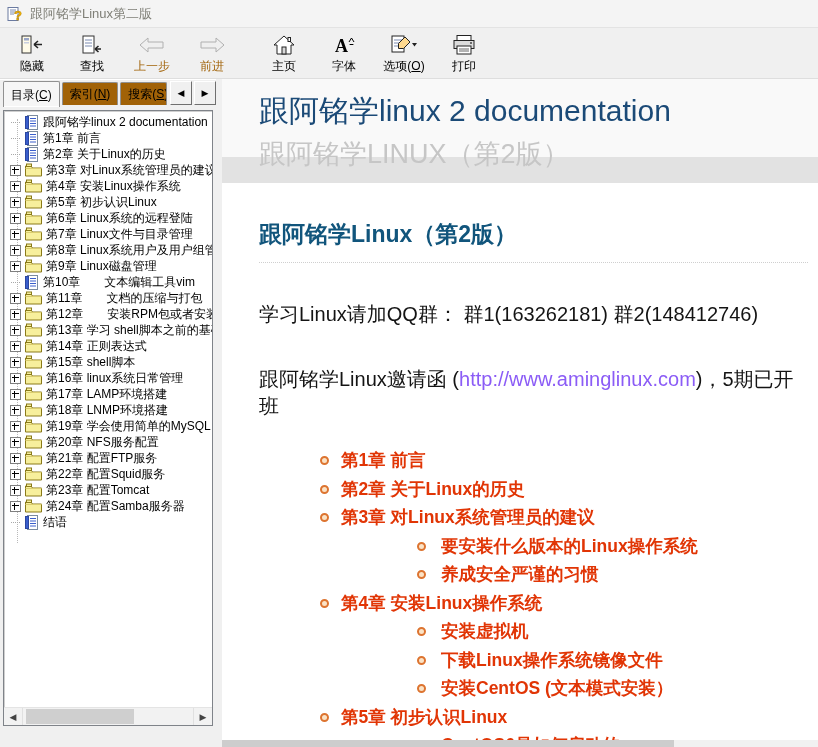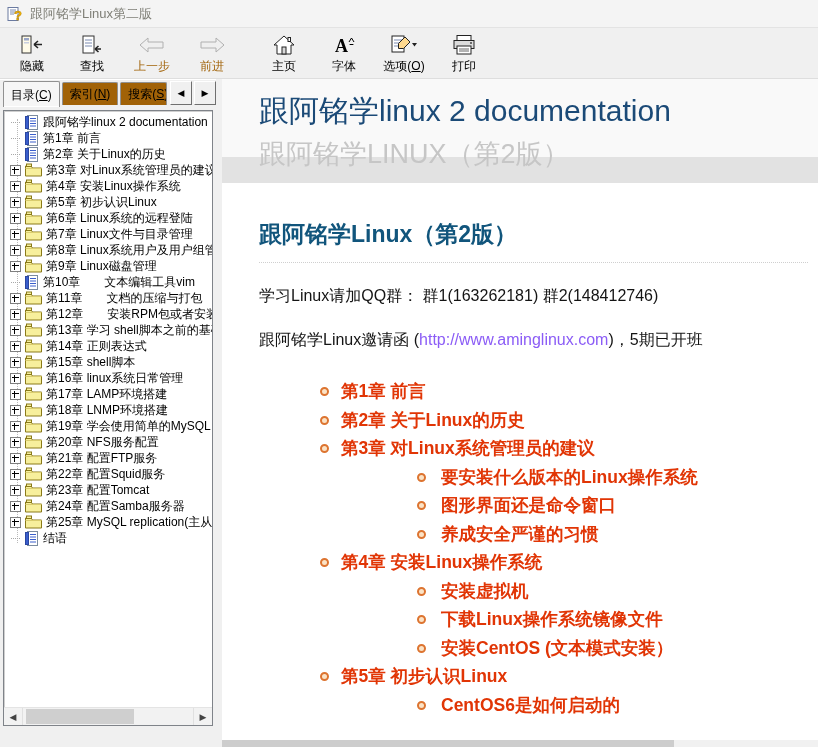--- a/index.html
+++ b/index.html
@@ -67,21 +67,21 @@
 
   
   .content{flex:1;position:relative;background:#ffffff;overflow:hidden;}
   .doc-header{height:104px;background:#f9f9f9;position:relative;}
   .band{position:absolute;left:0;right:0;bottom:0;height:26px;background:#e2e2e2;}
   .page-title{position:absolute;left:37px;top:12px;font-size:30px;color:#1b4a77;z-index:1;white-space:nowrap;}
   .page-subtitle{position:absolute;left:37px;top:57px;font-size:27px;color:#c6c6c6;z-index:2;white-space:nowrap;}
   .doc-body{padding:36px 10px 0 37px;}
   .doc-h1{font-size:23px;font-weight:bold;color:#11557c;margin:0;padding-bottom:12px;
     border-bottom:1px dotted #cfcfcf;}
-  .para{font-size:16px;margin-top:23px;color:#141414;}
+  .para{font-size:20px;margin-top:38px;color:#141414;}
   .link{color:#8b5cf6;font-weight:normal;text-decoration:none;text-align:center;}
   ul.toc1{list-style:none;margin:26px 0 0 0;padding:0 0 0 82px;}
   ul.toc2{list-style:none;margin:0;padding:0 0 0 100px;}
   .toc-li{font-size:17.5px;font-weight:bold;line-height:28.5px;position:relative;white-space:nowrap;}
   .toc-li > a{color:#e13505;text-decoration:none;}
   ul.toc1 > .toc-li::before{content:"";position:absolute;left:-21px;top:10px;width:5px;height:5px;
     border-radius:50%;border:2px solid #dd7430;background:#fbe3c6;}
   ul.toc2 > .toc-li::before{content:"";position:absolute;left:-24px;top:10px;width:5px;height:5px;
     border-radius:50%;border:2px solid #dd7430;background:#fbe3c6;}
 
@@ -544,33 +544,20 @@
                 <svg width="17" height="14" viewBox="0 0 17 14">
                   <path d="M0.5 3 h5.5 l1.5 2 h9 v8 h-16 z" fill="#f7ef9c" stroke="#8a7a1a"></path>
                   <path d="M0.5 5.5 h16" stroke="#d9cc6e"></path>
                   <rect x="1.5" y="1" width="5" height="2.5" fill="#f7ef9c" stroke="#8a7a1a"></rect>
                 </svg>
               </span>
               <span class="tlabel">第24章 配置Samba服务器</span>
             </div>
             <div class="trow">
               <span class="gutter">
-                <span class="plusbox"></span>
-              </span>
-              <span class="ticn">
-                <svg width="17" height="14" viewBox="0 0 17 14">
-                  <path d="M0.5 3 h5.5 l1.5 2 h9 v8 h-16 z" fill="#f7ef9c" stroke="#8a7a1a"></path>
-                  <path d="M0.5 5.5 h16" stroke="#d9cc6e"></path>
-                  <rect x="1.5" y="1" width="5" height="2.5" fill="#f7ef9c" stroke="#8a7a1a"></rect>
-                </svg>
-              </span>
-              <span class="tlabel">第25章 MySQL replication(主从</span>
-            </div>
-            <div class="trow">
-              <span class="gutter">
                 <span class="stub"></span>
               </span>
               <span class="ticn">
                 <svg width="14" height="15" viewBox="0 0 14 15">
                   <rect x="2.5" y="0.5" width="10" height="14" fill="#fff" stroke="#7b8ba0"></rect>
                   <rect x="0.5" y="1.5" width="3" height="12" fill="#3a5ecc" stroke="#2a46a0"></rect>
                   <line x1="5" y1="3.5" x2="11" y2="3.5" stroke="#3a5ecc"></line>
                   <line x1="5" y1="6" x2="11" y2="6" stroke="#3a5ecc"></line>
                   <line x1="5" y1="8.5" x2="11" y2="8.5" stroke="#3a5ecc"></line>
                   <line x1="5" y1="11" x2="11" y2="11" stroke="#3a5ecc"></line>
@@ -601,21 +588,20 @@
         <h1 class="doc-h1">跟阿铭学Linux（第2版）</h1>
         <p class="para">学习Linux请加QQ群： 群1(163262181) 群2(148412746)</p>
         <p class="para">
           <span>跟阿铭学Linux邀请函 (</span><a class="link" href="#">http://www.aminglinux.com</a><span>)，5期已开班</span>
         </p>
         <ul class="toc1" id="toc">
             <li class="toc-li"><a href="#">第1章 前言</a></li>
             <li class="toc-li"><a href="#">第2章 关于Linux的历史</a></li>
             <li class="toc-li"><a href="#">第3章 对Linux系统管理员的建议</a><ul class="toc2">
                 <li class="toc-li"><a href="#">要安装什么版本的Linux操作系统</a></li>
-                <li class="toc-li"><a href="#">图形界面还是命令窗口</a></li>
                 <li class="toc-li"><a href="#">养成安全严谨的习惯</a></li>
               </ul></li>
             <li class="toc-li"><a href="#">第4章 安装Linux操作系统</a><ul class="toc2">
                 <li class="toc-li"><a href="#">安装虚拟机</a></li>
                 <li class="toc-li"><a href="#">下载Linux操作系统镜像文件</a></li>
                 <li class="toc-li"><a href="#">安装CentOS (文本模式安装）</a></li>
               </ul></li>
             <li class="toc-li"><a href="#">第5章 初步认识Linux</a><ul class="toc2">
                 <li class="toc-li"><a href="#">CentOS6是如何启动的</a></li>
               </ul></li>

